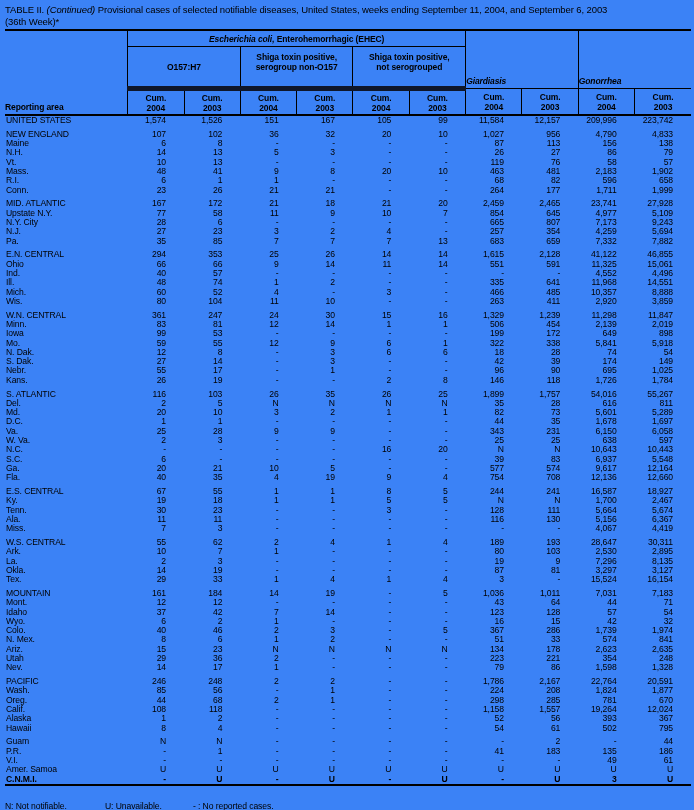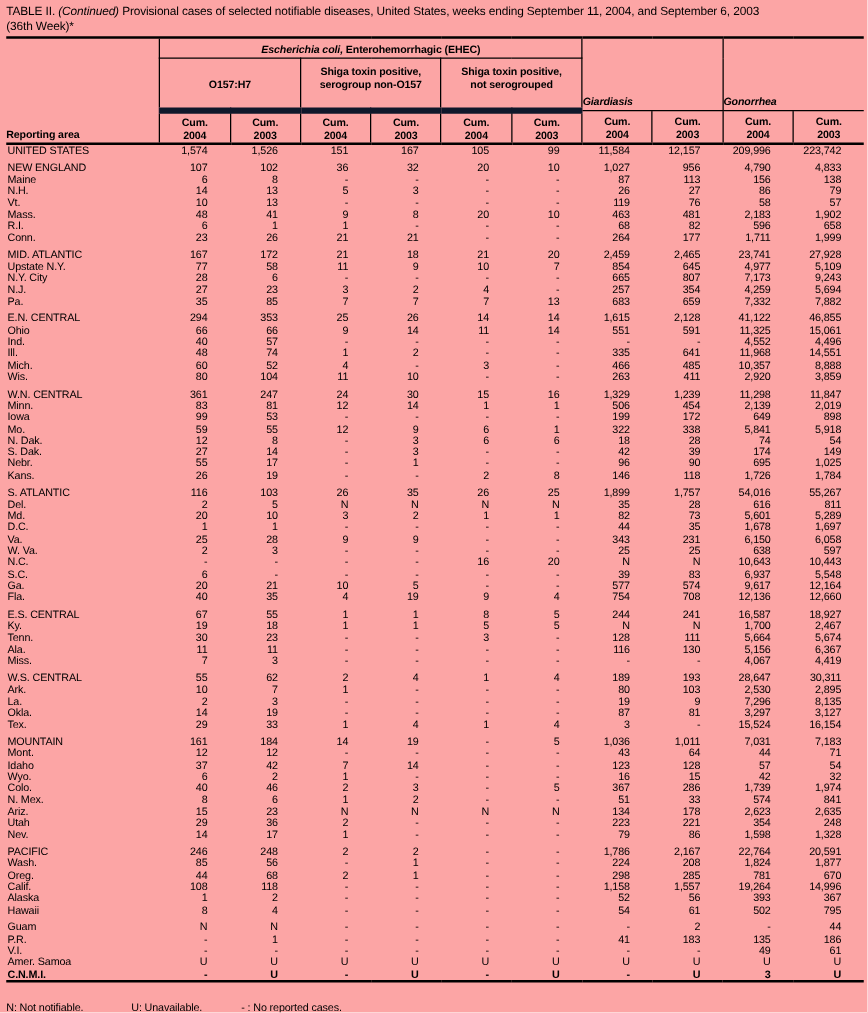--- a/index.html
+++ b/index.html
@@ -7,21 +7,21 @@
     padding: 0;
     background: #ffffff;
     color: #000000;
     font-family: "Liberation Sans", "DejaVu Sans", sans-serif;
   }
   .page {
     width: 694px;
     height: 810px;
     box-sizing: border-box;
     padding: 4px 4px 0 5px;
-    background: #fca5a5;
+    background: #3b82f6;
     overflow: hidden;
   }
   .title {
     font-size: 9.5px;
     line-height: 11.5px;
     letter-spacing: -0.1px;
     margin-bottom: 2px;
   }
   table.mmwr {
     border-collapse: collapse;
@@ -952,21 +952,21 @@
           <td class="area">Calif.</td>
           <td class="num">108</td>
           <td class="num">118</td>
           <td class="num">-</td>
           <td class="num">-</td>
           <td class="num">-</td>
           <td class="num">-</td>
           <td class="num">1,158</td>
           <td class="num">1,557</td>
           <td class="num">19,264</td>
-          <td class="num">14,996</td>
+          <td class="num">12,024</td>
         </tr>
         <tr>
           <td class="area">Alaska</td>
           <td class="num">1</td>
           <td class="num">2</td>
           <td class="num">-</td>
           <td class="num">-</td>
           <td class="num">-</td>
           <td class="num">-</td>
           <td class="num">52</td>

